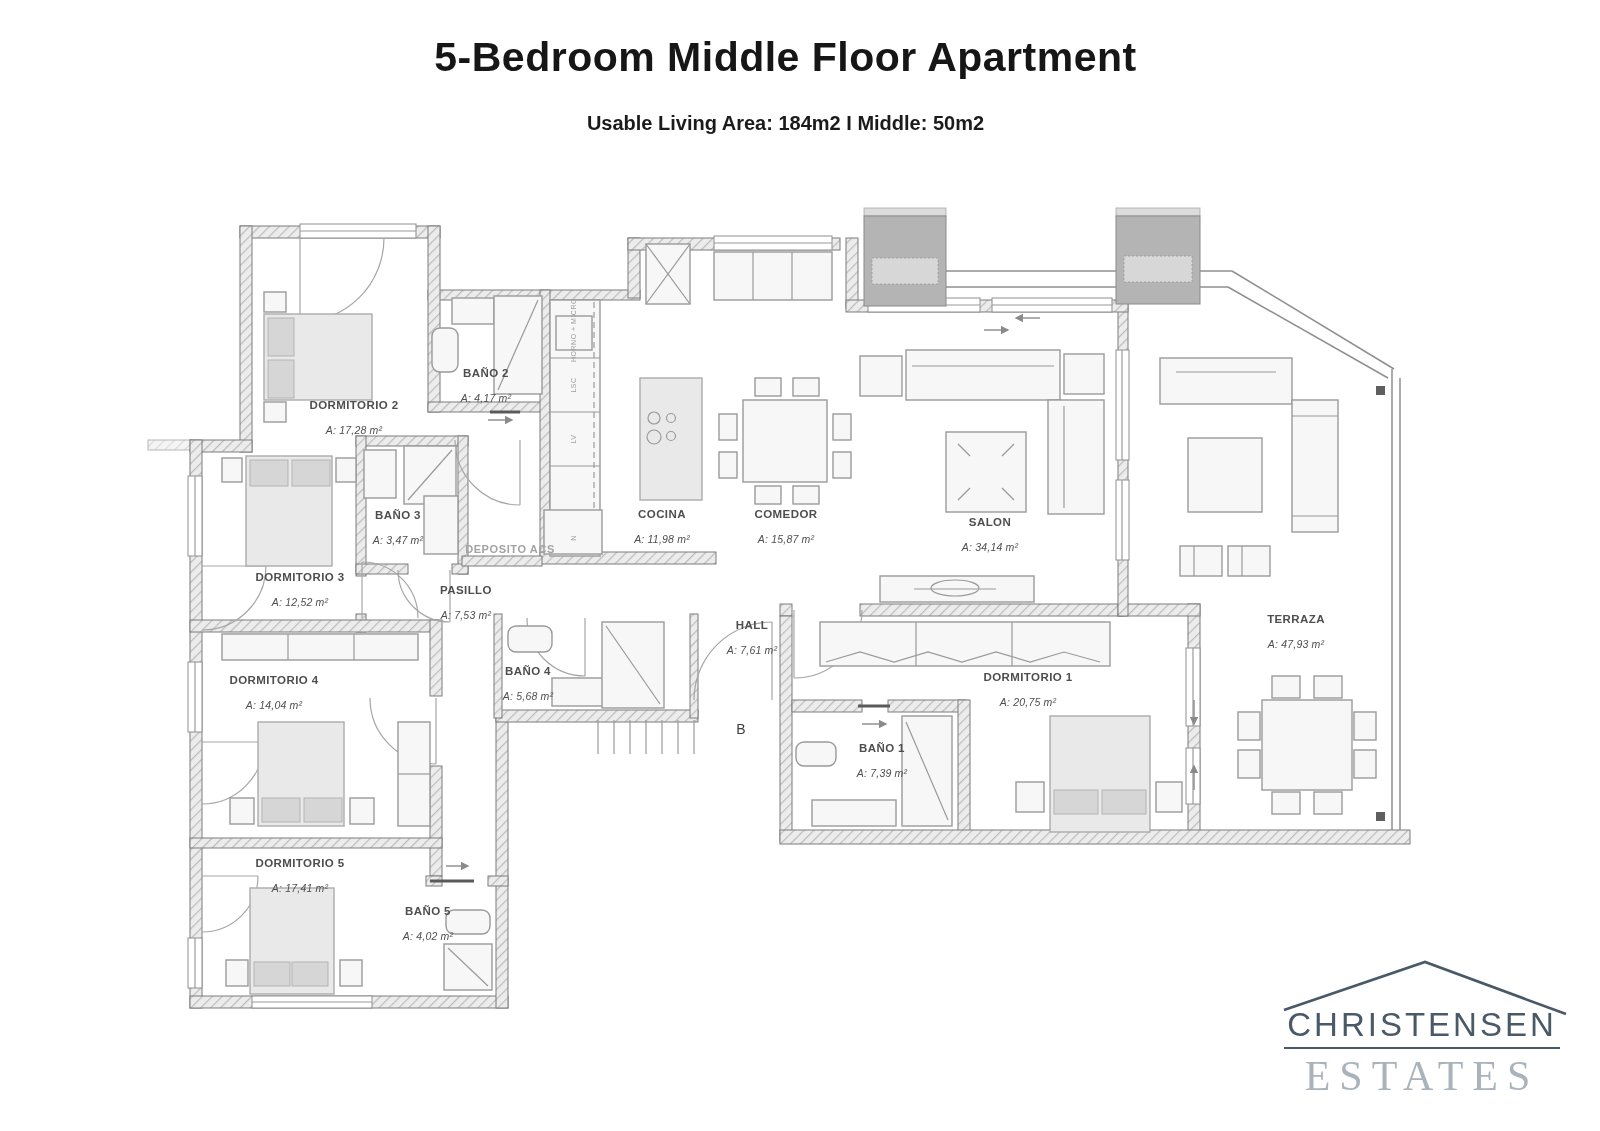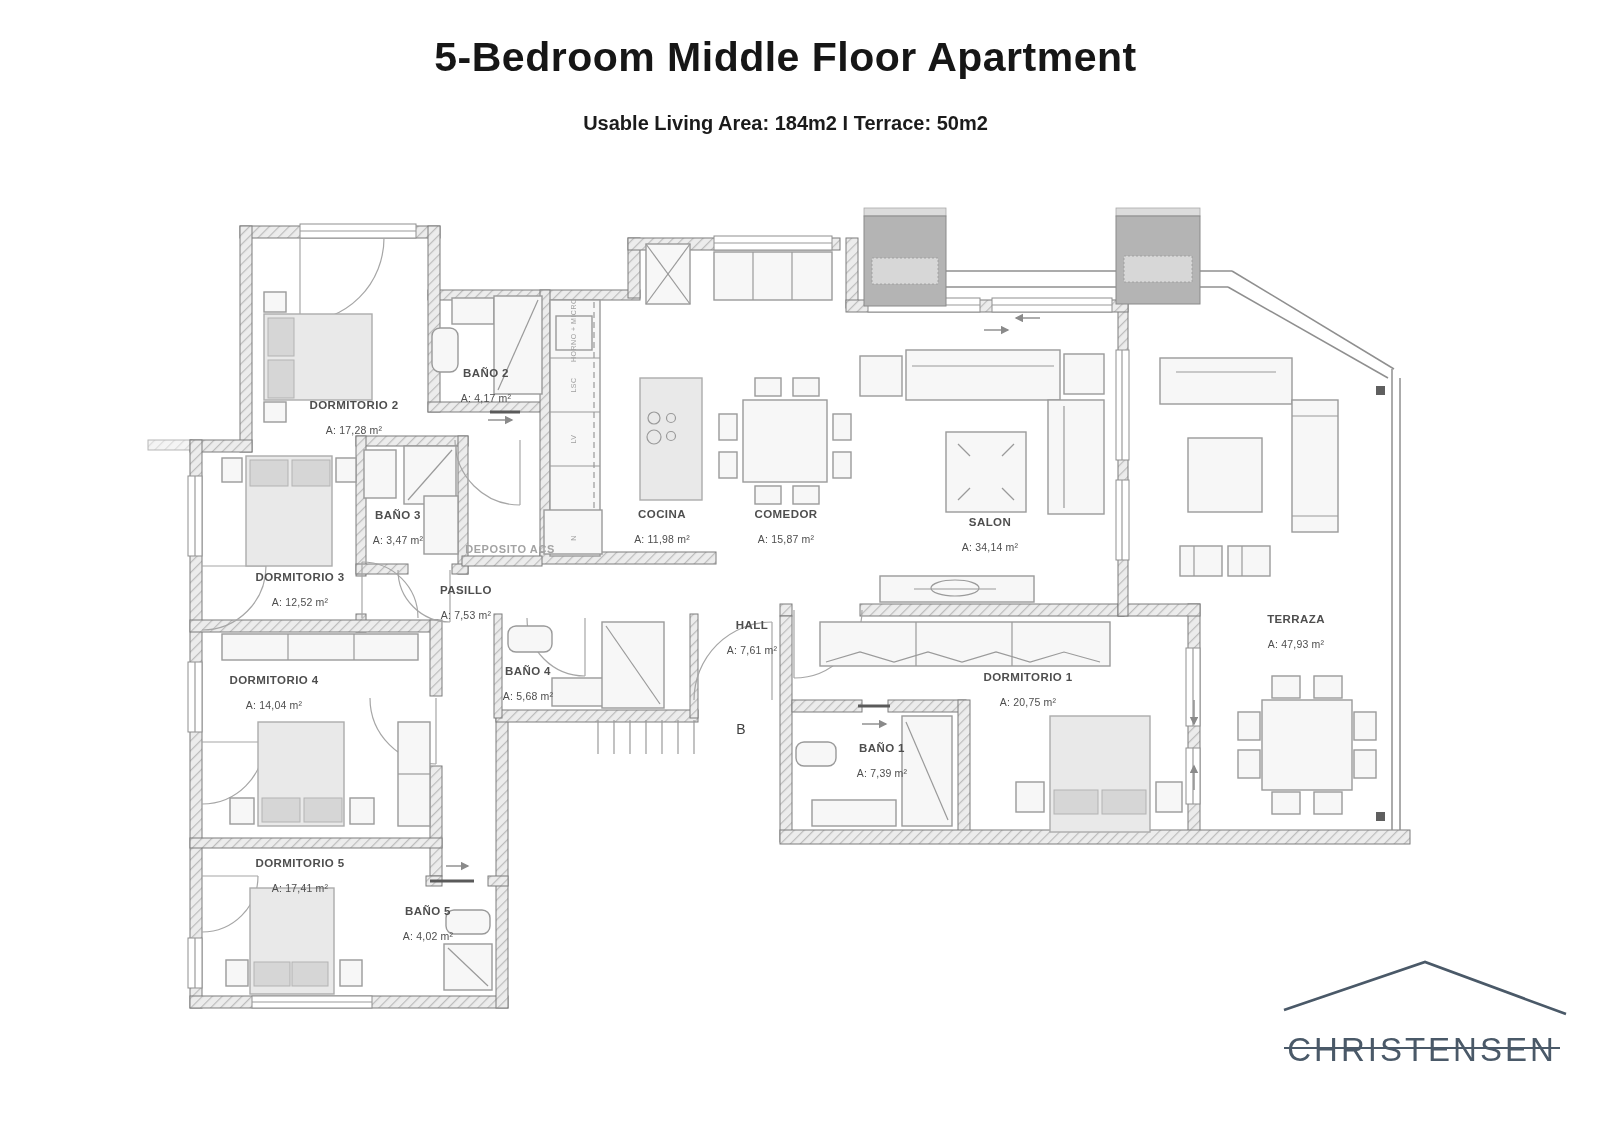--- a/index.html
+++ b/index.html
@@ -6,29 +6,29 @@
   .stage{position:relative;width:1571px;height:1131px;background:#fff;overflow:hidden;
          font-family:"Liberation Sans",sans-serif;}
   .title{position:absolute;left:0;right:0;top:34px;text-align:center;
          font-size:41px;font-weight:bold;letter-spacing:.5px;color:#161616;}
   .subtitle{position:absolute;left:0;right:0;top:112px;text-align:center;
          font-size:20px;font-weight:bold;color:#1b1b1b;}
   svg.plan{position:absolute;left:0;top:0;}
   .labels{position:absolute;left:0;top:0;width:1600px;height:1131px;pointer-events:none;}
   .rl{position:absolute;transform:translate(-50%,-50%);text-align:center;white-space:nowrap;
       color:#4e4e4e;font-size:11.5px;font-weight:bold;letter-spacing:.4px;line-height:1.25;}
-  .rl .a{display:block;font-weight:normal;font-size:10.5px;letter-spacing:.2px;margin-top:12px;}
+  .rl .a{display:block;font-weight:normal;font-size:10.5px;letter-spacing:.2px;margin-top:12px;font-style:italic;}
   .gray-label{position:absolute;transform:translate(-50%,-50%);color:#a3a3a3;
       font-size:11px;font-weight:bold;letter-spacing:.6px;white-space:nowrap;}
   .b-label{position:absolute;transform:translate(-50%,-50%);color:#3f3f3f;font-size:14px;}
   
   .logo{position:absolute;left:1262px;top:946px;width:320px;height:170px;}
   .logo svg{position:absolute;left:0;top:0;}
   .logo .l1{position:absolute;left:0;right:0;top:60px;text-align:center;
-      font-size:33px;letter-spacing:3px;color:#4a5968;font-weight:normal;margin-top:25px;}
+      font-size:33px;letter-spacing:3px;color:#4a5968;font-weight:normal;}
   .logo .rule{position:absolute;left:22px;right:22px;top:101px;height:2px;background:#4a5968;}
   .logo .l2{position:absolute;left:0;right:0;top:106px;text-align:center;
       font-family:"Liberation Serif",serif;font-size:42px;letter-spacing:9px;color:#aab3bc;}
   
   .w{fill:url(#hatch);stroke:#7d7d7d;stroke-width:1;}
   .f{fill:#f7f7f7;stroke:#9a9a9a;stroke-width:1.4;}
   .bd{fill:#e9e9e9;stroke:#acacac;stroke-width:1.4;}
   .pl{fill:#d6d6d6;stroke:#b3b3b3;stroke-width:1;}
   .win{fill:#ffffff;stroke:#8f8f8f;stroke-width:1;}
   .door{fill:none;stroke:#a6a6a6;stroke-width:1.2;}
@@ -41,21 +41,21 @@
   .slide{stroke:#5a5a5a;stroke-width:3;}
   .vtx{fill:#a0a0a0;font-size:7px;letter-spacing:.5px;font-family:"Liberation Sans",sans-serif;}
   .sq{fill:#5f5f5f;}
 </style>
 </head>
 <body>
 
 <div class="stage">
 
   <div class="title">5-Bedroom Middle Floor Apartment</div>
-  <div class="subtitle">Usable Living Area: 184m2 I Terrace: 50m2</div>
+  <div class="subtitle">Usable Living Area: 184m2 I Middle: 50m2</div>
 
   <svg class="plan" width="1600" height="1131" viewBox="0 0 1600 1131">
     <defs>
       <pattern id="hatch" width="7" height="7" patternUnits="userSpaceOnUse" patternTransform="rotate(45)">
         <rect width="7" height="7" fill="#ececec"></rect>
         <line x1="0" y1="0" x2="0" y2="7" stroke="#bcbcbc" stroke-width="2.4"></line>
       </pattern>
       <marker id="ah" markerWidth="7" markerHeight="7" refX="5" refY="3" orient="auto">
         <path d="M0,0 L6,3 L0,6 z" fill="#8a8a8a"></path>
       </marker>
@@ -379,15 +379,16 @@
     <div class="gray-label" style="left:510px;top:549px">DEPOSITO ACS</div>
     <div class="b-label" style="left:741px;top:729px">B</div>
   </div>
 
   <div class="logo">
     <svg width="320" height="80" viewBox="0 0 320 80">
       <polyline points="22,64 163,16 304,68" fill="none" stroke="#4a5968" stroke-width="2.6"></polyline>
     </svg>
     <div class="l1">CHRISTENSEN</div>
     <div class="rule"></div>
+    <div class="l2">ESTATES</div>
   </div>
 
 </div>
 
 </body></html>

